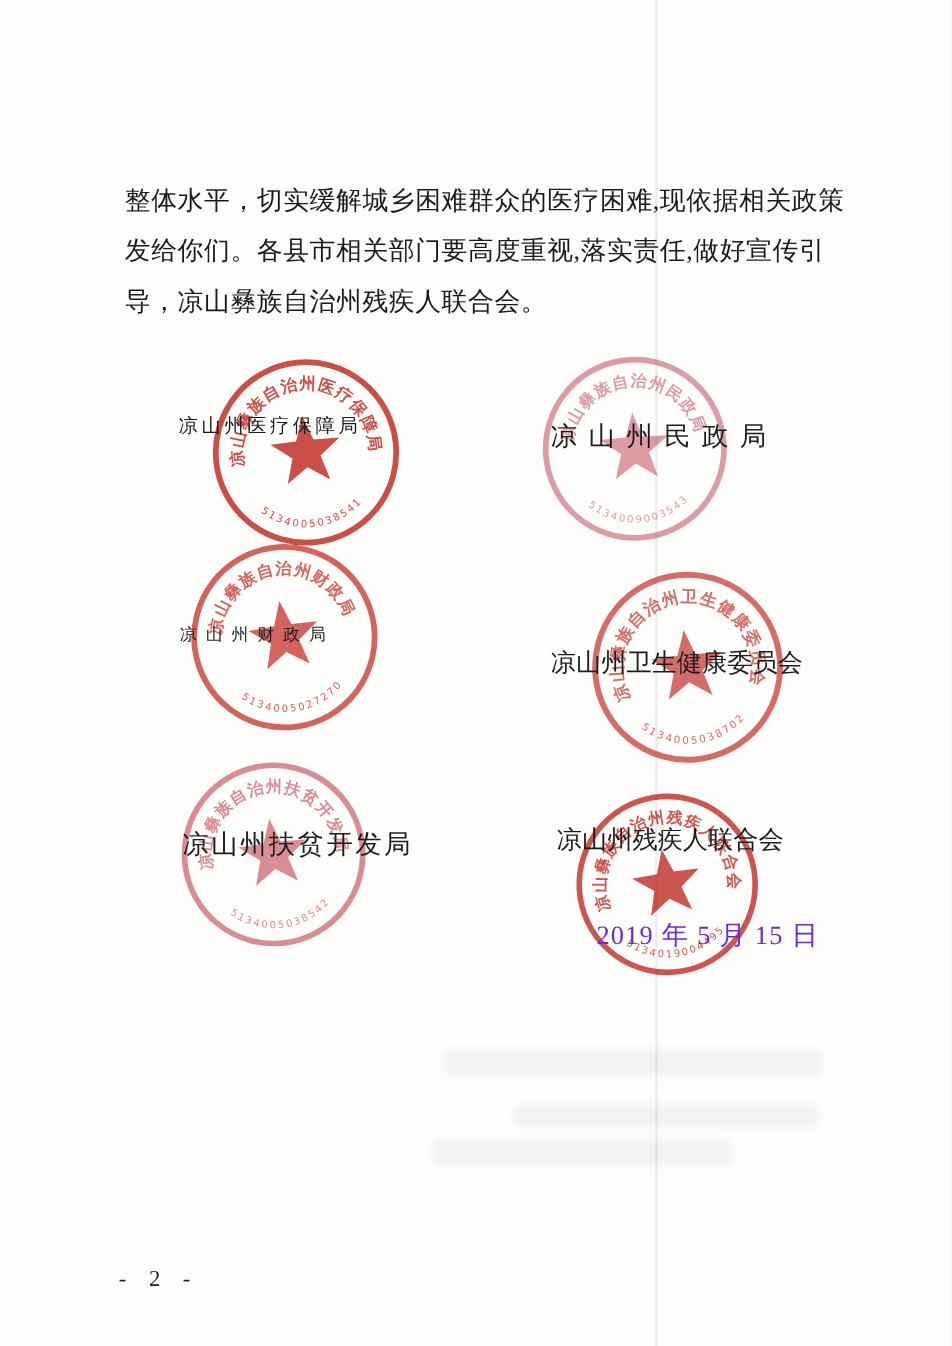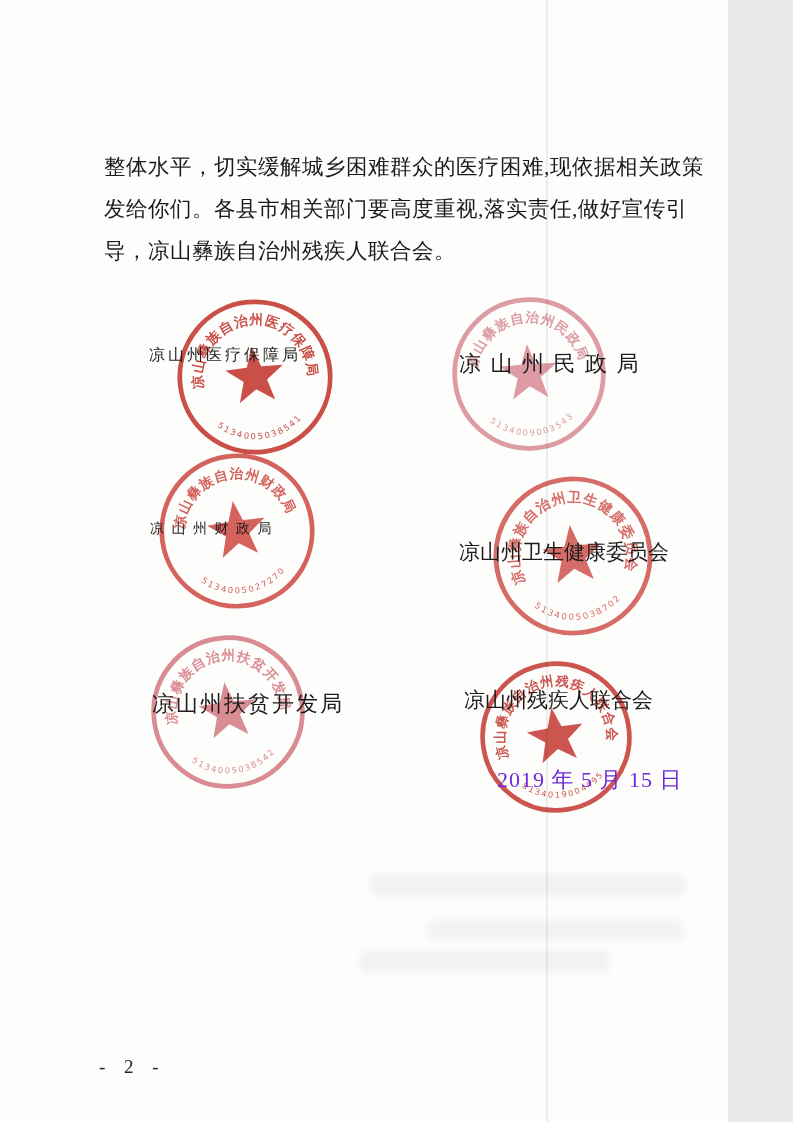--- a/index.html
+++ b/index.html
@@ -1,22 +1,21 @@
 <!DOCTYPE html>
 <html><head>
 <meta charset="utf-8">
 <style>
   html,body{margin:0;padding:0;background:#e9e9e9;}
   .page{
     position:relative;
-    width:688px;height:1122px;
+    width:793px;height:1122px;
     background:#fdfdfc;
     overflow:hidden;
     font-family:"Liberation Serif","DejaVu Serif",serif;
-    padding-left:40px;
   }
   
   .fold-line{
     position:absolute;top:0;width:2px;height:1122px;
     background:#dedede;opacity:.55;
   }
   
   .ghost{
     position:absolute;background:rgba(150,150,155,0.10);
     border-radius:6px;filter:blur(3px);

